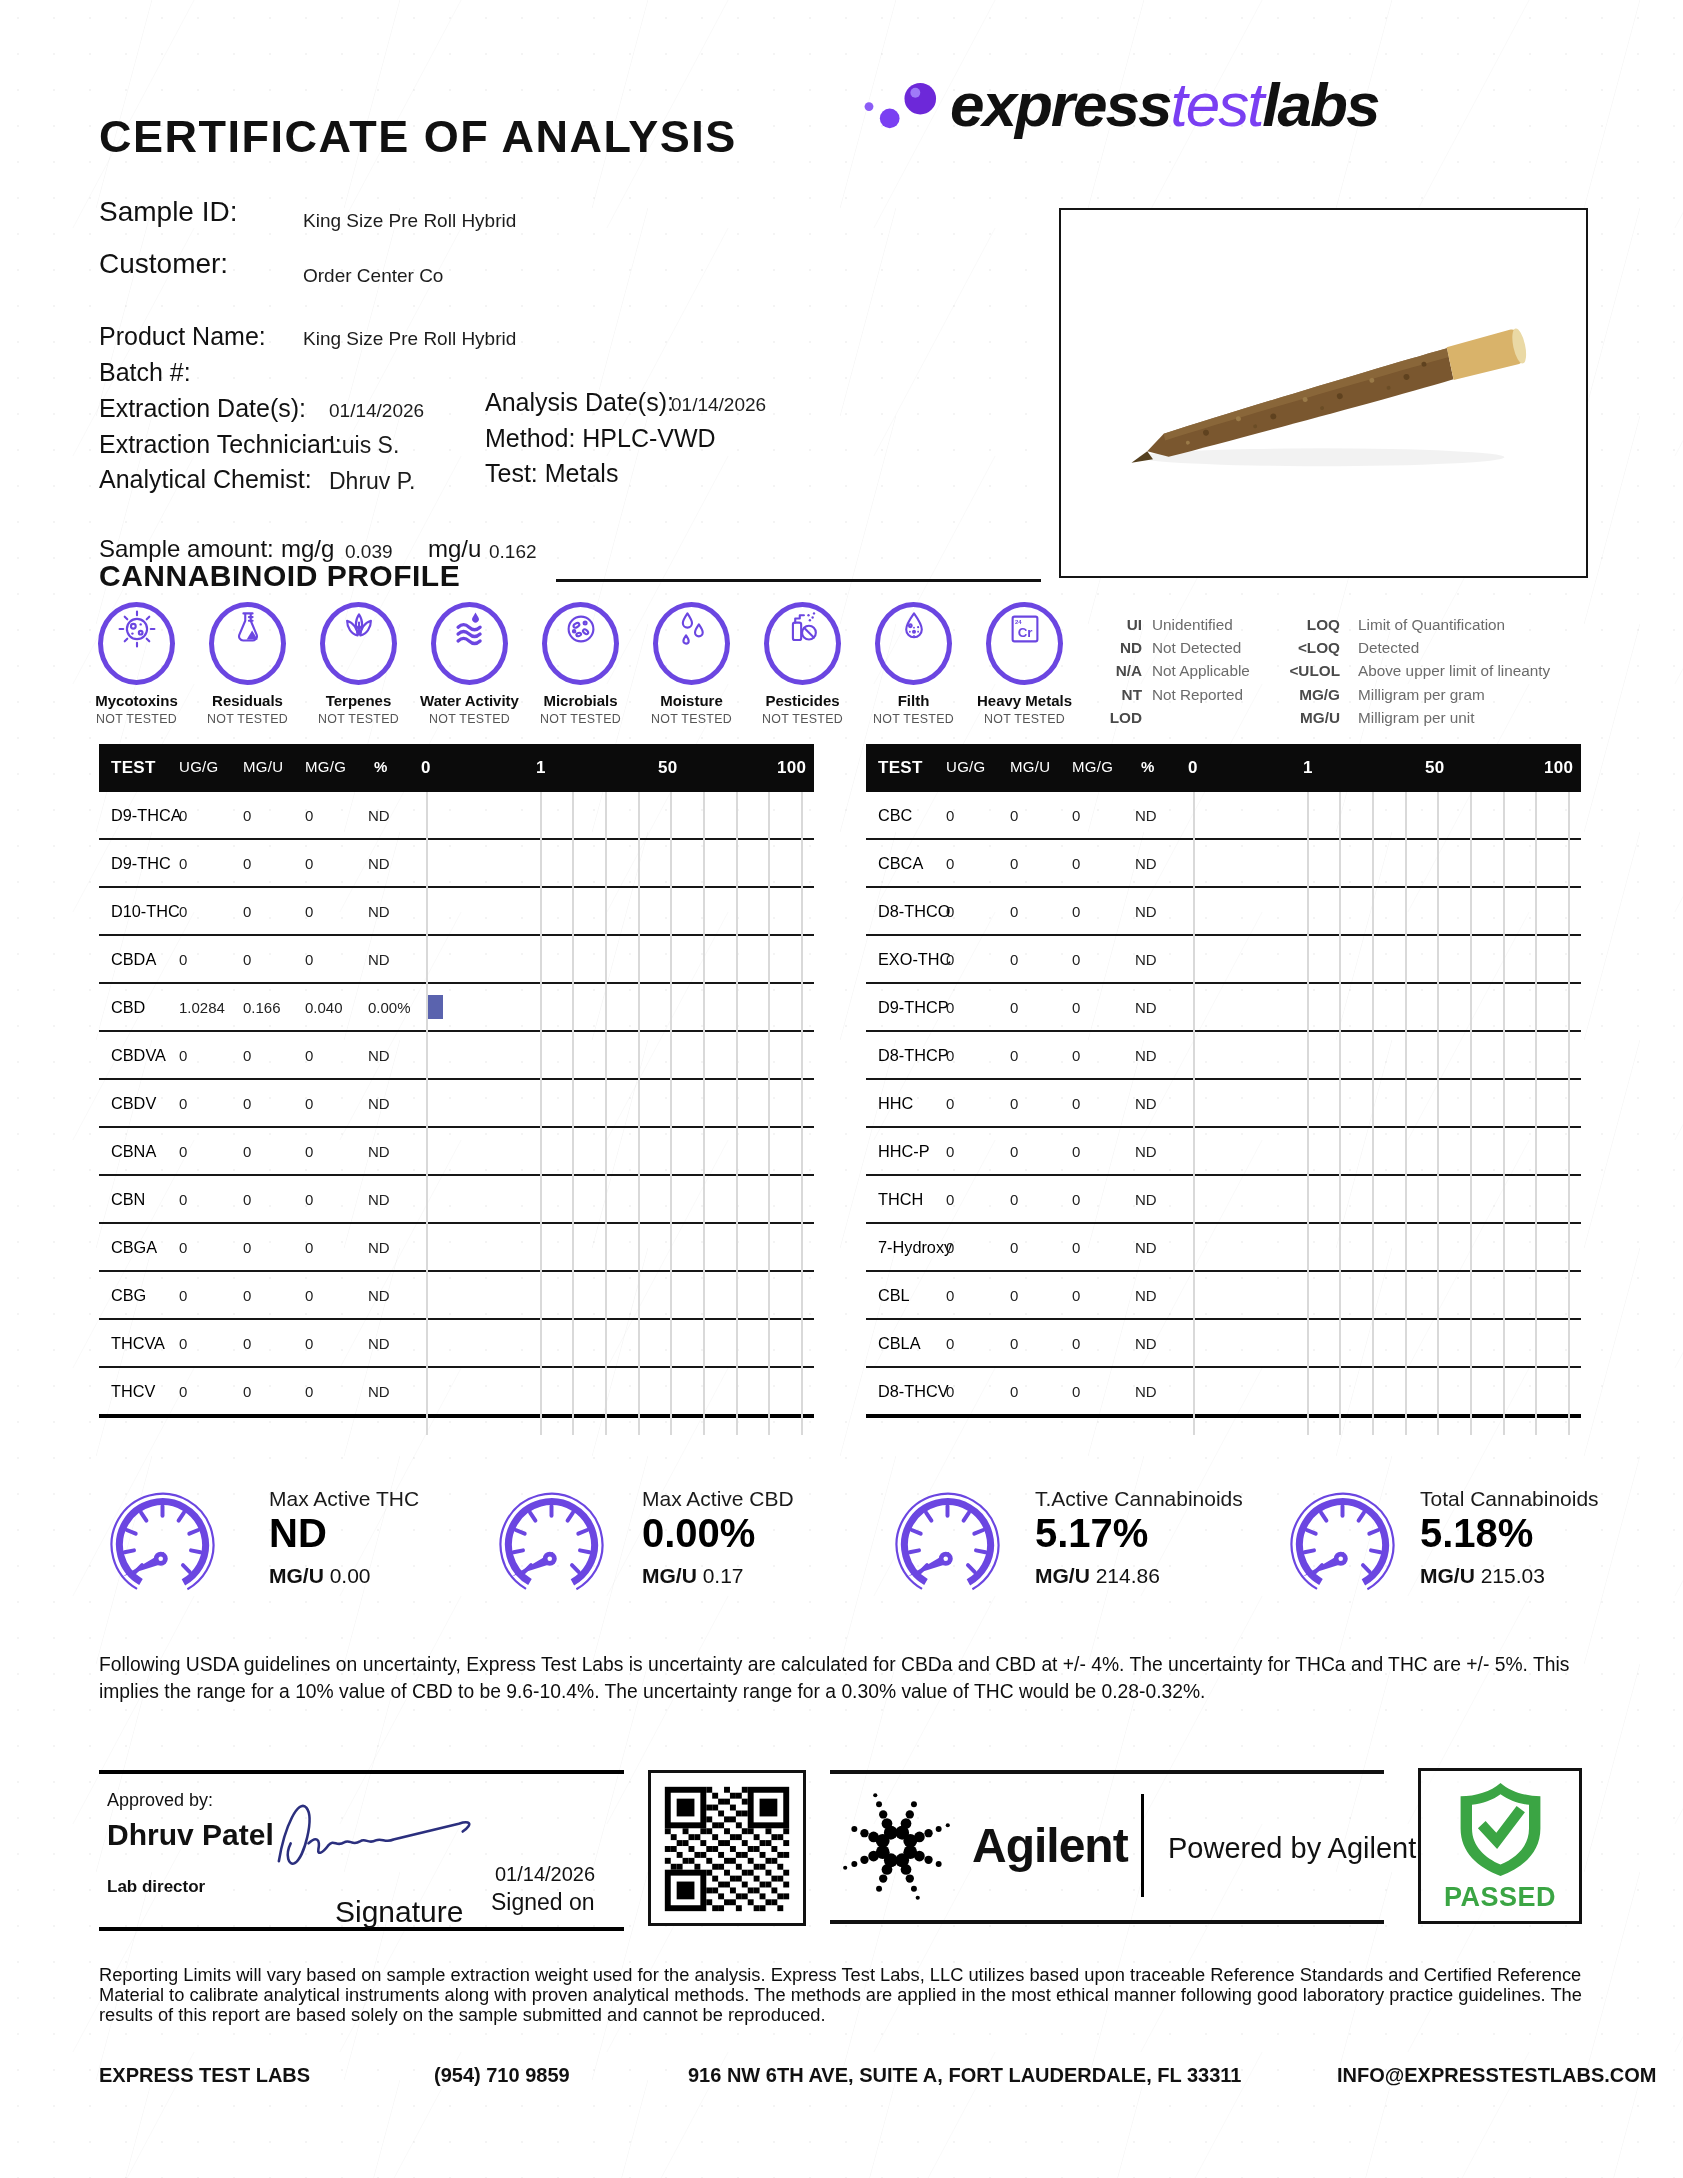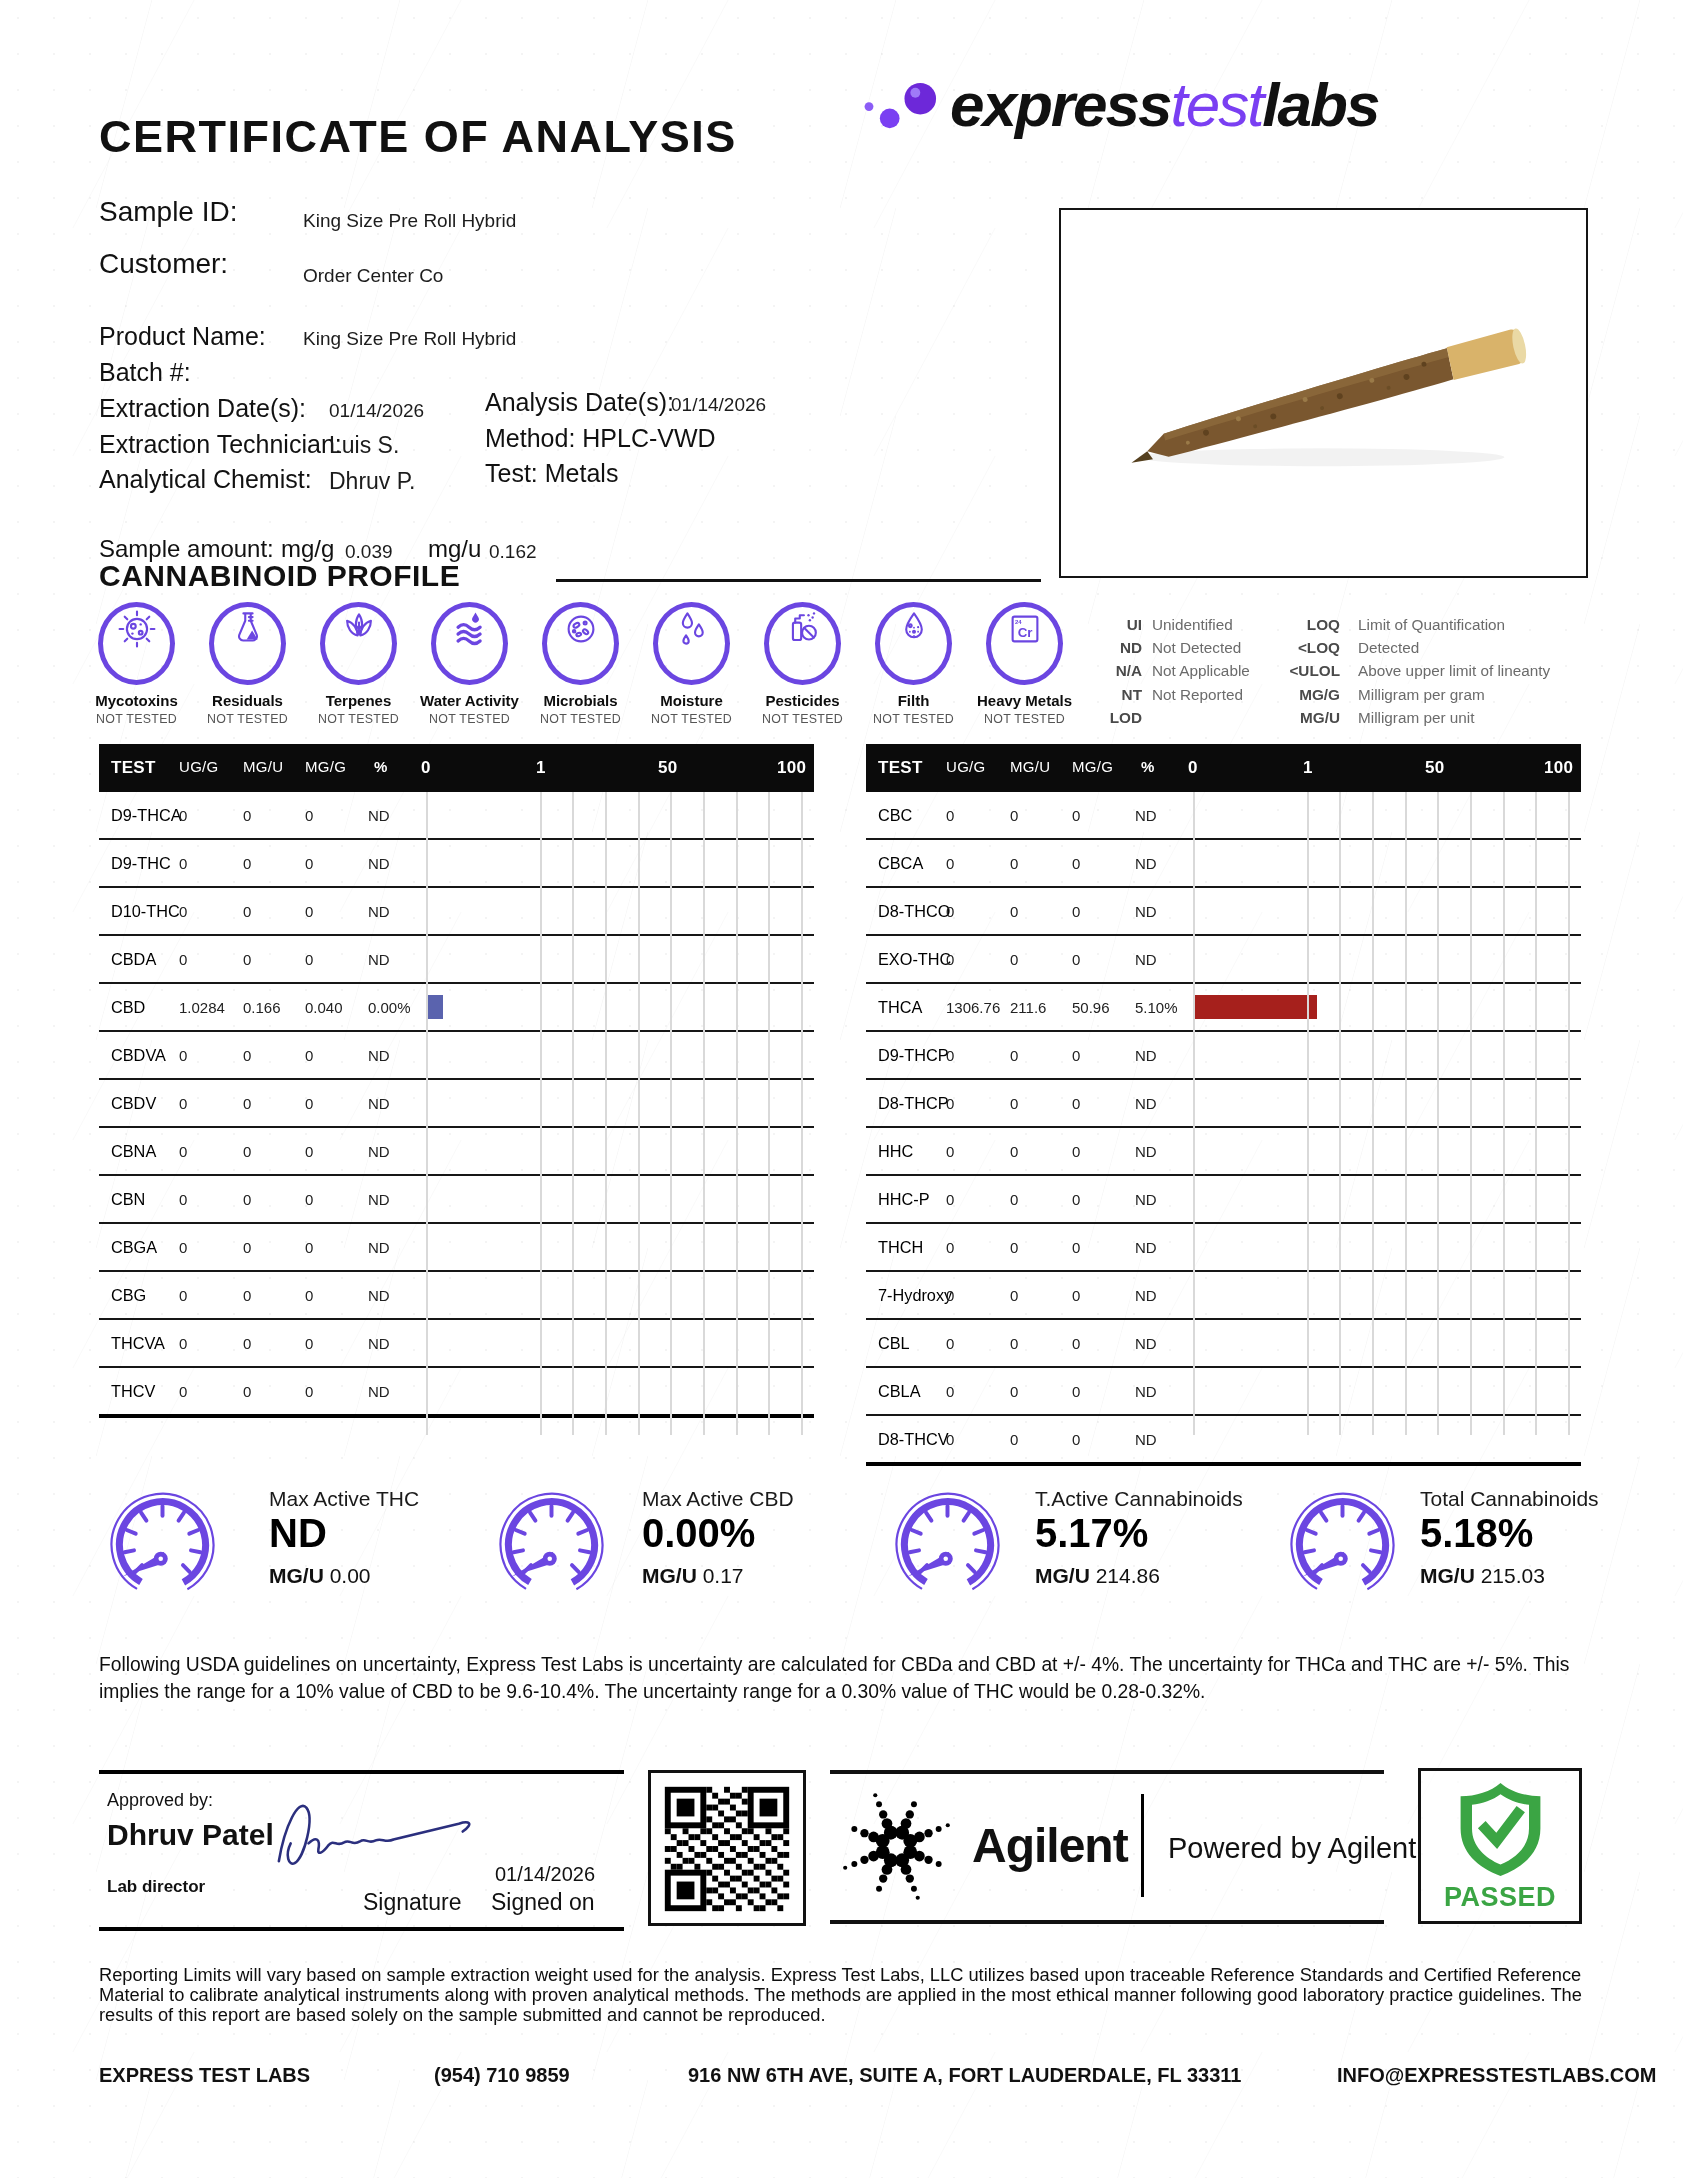--- a/index.html
+++ b/index.html
@@ -479,28 +479,20 @@
           <span class="c v4">ND</span>
         </div>
         <div class="trow">
           <span class="c name">EXO-THC</span>
           <span class="c v1">0</span>
           <span class="c v2">0</span>
           <span class="c v3">0</span>
           <span class="c v4">ND</span>
         </div>
         <div class="trow">
-          <span class="c name">THCA</span>
-          <span class="c v1">1306.76</span>
-          <span class="c v2">211.6</span>
-          <span class="c v3">50.96</span>
-          <span class="c v4">5.10%</span>
-          <span class="bar" style="background: rgb(166, 32, 28); width: 122px;"></span>
-        </div>
-        <div class="trow">
           <span class="c name">D9-THCP</span>
           <span class="c v1">0</span>
           <span class="c v2">0</span>
           <span class="c v3">0</span>
           <span class="c v4">ND</span>
         </div>
         <div class="trow">
           <span class="c name">D8-THCP</span>
           <span class="c v1">0</span>
           <span class="c v2">0</span>
@@ -660,21 +652,21 @@
 
   <div class="abs approval-box" style="left:99px;top:1770px;width:525px;height:153px;">
     <div class="abs" style="left:8px;top:16px;font-size:18px;">Approved by:</div>
     <div class="abs" style="left:8px;top:44px;font-size:30px;font-weight:800;">Dhruv Patel</div>
     <div class="abs" style="left:8px;top:103px;font-size:17px;font-weight:700;">Lab director</div>
     <div class="abs" style="left:166px;top:18px;">
       <svg width="257" height="91" viewBox="0 0 260 92">
         <path d="M14 70 C20 34 34 6 42 16 C50 26 40 66 30 72 C24 75 20 64 26 52 M44 52 C52 44 56 48 54 58 C53 64 58 62 64 54 C70 47 72 56 80 51 C86 47 88 55 96 50 C102 46 104 53 112 49 C118 46 122 52 130 48 L196 32 C206 29 212 31 200 40" fill="none" stroke="#2b2f7e" stroke-width="2.6" stroke-linecap="round"></path>
       </svg>
     </div>
-    <div class="abs" style="left:236px;top:115px;font-size:23px;margin-left:28px;">Signature</div>
+    <div class="abs" style="left:236px;top:121px;font-size:30px;">Signature</div>
     <div class="abs" style="left:396px;top:89px;font-size:20px;">01/14/2026</div>
     <div class="abs" style="left:392px;top:115px;font-size:23px;">Signed on</div>
   </div>
 
   <div class="abs qr-box" style="left:648px;top:1770px;width:152px;height:150px;">
     <svg id="qr-svg" width="152" height="150" viewBox="0 0 154 152">
         <rect x="14" y="14" width="42" height="42" fill="#000"></rect>
         <rect x="20" y="20" width="30" height="30" fill="#fff"></rect>
         <rect x="26" y="26" width="18" height="18" fill="#000"></rect>
         <rect x="98" y="14" width="42" height="42" fill="#000"></rect>

